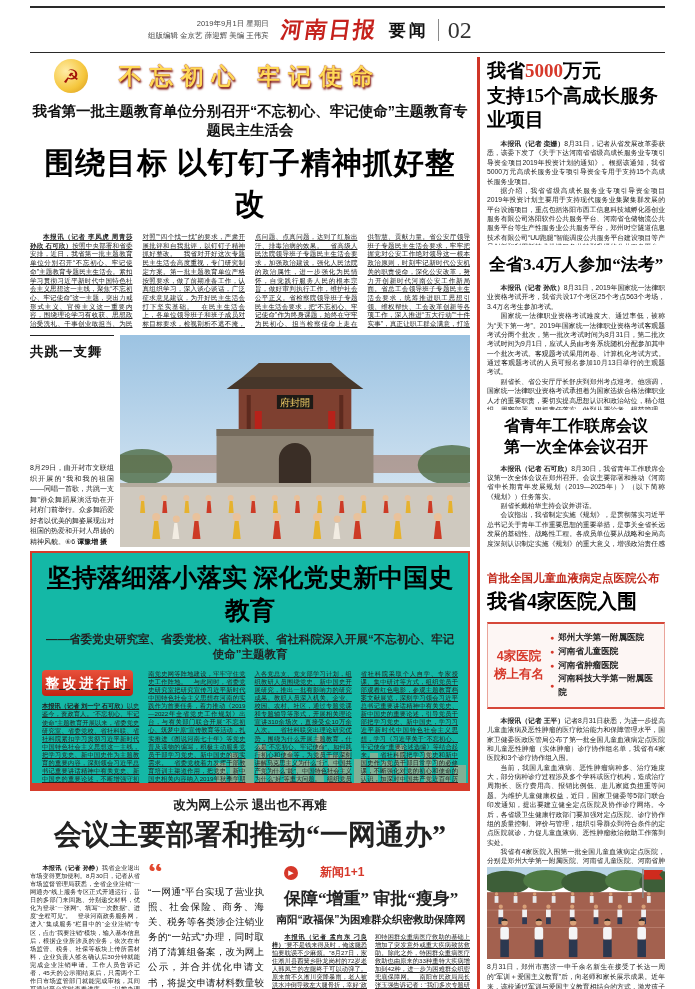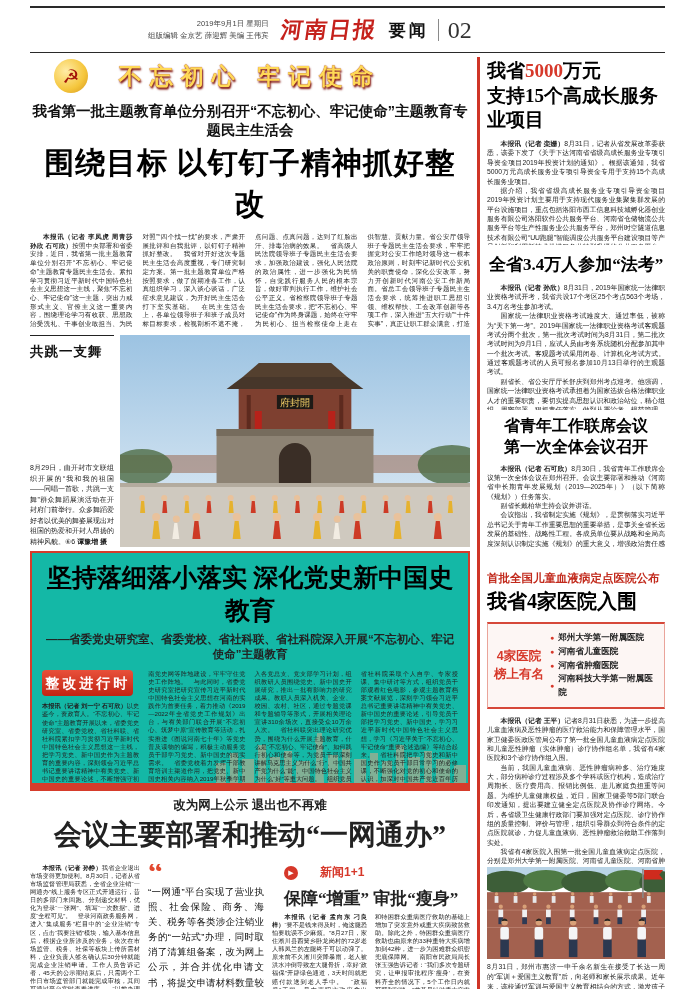--- a/index.html
+++ b/index.html
@@ -29,21 +29,21 @@
   .emblem{position:absolute;left:24px;top:2px;width:34px;height:34px;border-radius:50%;
           background:radial-gradient(circle at 35% 35%,#ffeca6,#f5c63c 60%,#d2921a);
           display:flex;align-items:center;justify-content:center;font-size:19px;color:#a31309;}
   .banner-text{font-size:23px;font-weight:bold;color:#ffd957;letter-spacing:8px;
                text-shadow:1px 2px 2px #7e0d05,0 0 1px #8c1206;}
 
   .lead-kicker{text-align:center;font-size:14.5px;font-weight:bold;color:#111;margin:3px 0 3px;}
   .lead-headline{text-align:center;font-family:"Liberation Serif","DejaVu Serif",serif;font-size:30px;font-weight:900;
                  color:#000;letter-spacing:1px;margin:0 0 8px;}
   .cols{display:flex;overflow:hidden;}
-  .cols .c{flex:1;text-align:justify;color:#222;}
+  .cols .c{flex:1;text-align:justify;color:#222;text-decoration:underline;}
   .lead-cols{height:96px;gap:10px;margin-bottom:6px;}
   .bodytxt{font-size:6.5px;line-height:1.34;}
   .bodytxt p{margin:0;text-indent:2em;}
 
   
   .photo-row{display:flex;gap:6px;height:212px;margin-bottom:4px;}
   .p1side{width:84px;flex:none;border-top:1.5px solid #222;padding-top:7px;display:flex;flex-direction:column;box-sizing:border-box;}
   .p1title{font-size:13.5px;font-weight:bold;letter-spacing:1px;color:#111;}
   .p1cap{margin-top:auto;font-size:7px;line-height:1.5;text-align:justify;color:#222;}
   .p1credit{font-weight:bold;}
@@ -300,20 +300,21 @@
             <div class="qmark">“</div>
             <div class="quote-text">“一网通”平台实现了营业执照、社会保险、商务、海关、税务等各类涉企注销业务的“一站式”办理，同时取消了清算组备案，改为网上公示，并合并优化申请文书，将提交申请材料数量较之前减少近50%。</div>
 
           </div>
           <div class="news11">
             <div class="tagrow">
               <span class="tagicon">▶</span>
               <span>新闻1+1</span>
             </div>
             <div class="n11-headline">保障“增重”  审批“瘦身”</div>
+            <div class="n11-sub">南阳“政福保”为困难群众织密救助保障网</div>
             <div class="cols n11-cols bodytxt">
               <div class="c">
                   <p><b>本报讯（记者 孟向东 刁良梓）</b><span>“要不是钱来得及时，俺这腿恐怕要耽误不少麻烦。”8月27日，家住淅川县西簧乡卧龙岗村的72岁老人韩凤兰的左腿终于可以动弹了。原来前不久淅川突降暴雨，老人被洪水冲倒导致左大腿骨折，幸好“政福保”开辟绿色通道，3天时间就把赔付款送到老人手中。　“政福保”工程，是由南阳市政府拿出1000万元，市民政局作为投保人，按每人每年1元标准，通过商业保险运作的方式，对发生意外事故的特定人群、特困群众等对象，及时给予救助。自去年启动以来，“政福保”在实际理赔过程中不断优化，如今保障内容由原来的7项增加到8项，在见义勇为救助、意外事故救助、未成年人溺水死亡救助、自然灾害救助、交通事故救助、救助人员意外救助</span></p>
                 </div>
               <div class="c">和特困群众重病医疗救助的基础上增加了突发意外或重大疾病致贫救助。除此之外，特困群众重病医疗救助也由原来的33种重特大疾病增加到42种，进一步为困难群众织密兜底保障网。　南阳市民政局局长张玉强告诉记者：“我们多次专题研究，让申报审批程序‘瘦身’，在资料齐全的情况下，5个工作日内就可顺利到账。”尤其是针对重大突发事故和特困群众，“政福保”更是开通了绿色通道，对应交的证明材料做了最大程度的简化，只需居住证明、诊断证明、病历等4项材料，一般3个工作日内直接付款支付到领取人银行卡上。　据了解，南阳“政福保”工程实施以来，共赔付近千笔，赔偿金额1000多万元。③4</div>
             </div>
           </div>
         </div>
 
       </div>

